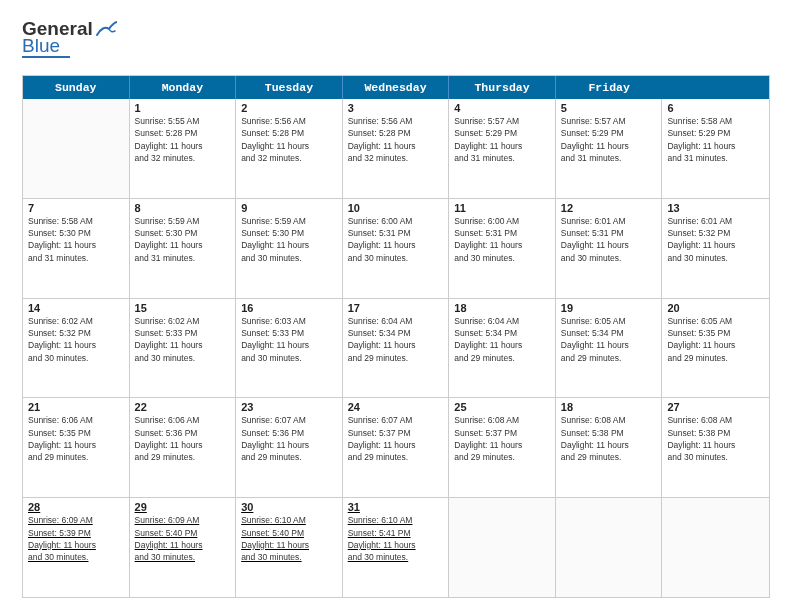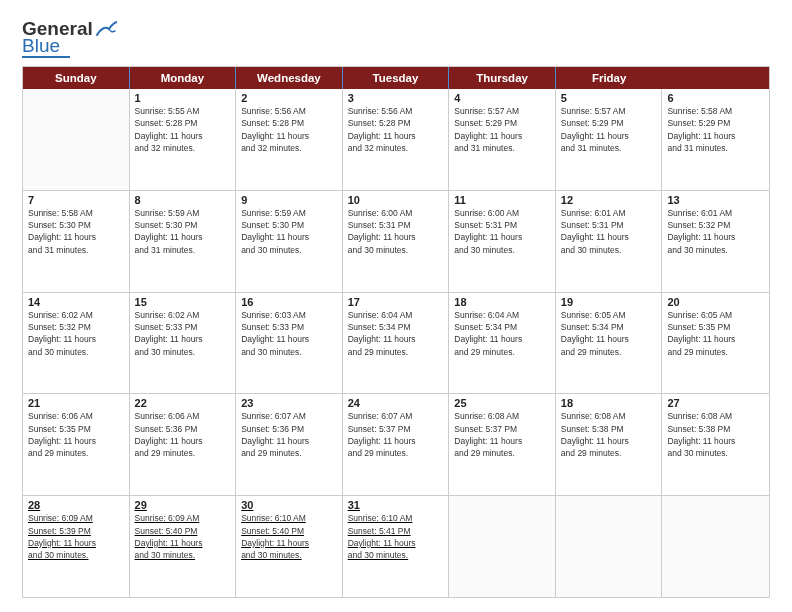--- a/index.html
+++ b/index.html
@@ -9,20 +9,21 @@
       background: #fff;
       font-family: Arial, sans-serif;
       overflow: hidden;
     }
     .page {
       width: 792px;
       height: 612px;
       padding: 18px 22px 14px 22px;
       display: flex;
       flex-direction: column;
+      gap: 9px;
     }
     .header {
       display: flex;
       justify-content: space-between;
       align-items: flex-start;
       margin-bottom: 8px;
     }
     .logo {
       display: flex;
       flex-direction: column;
@@ -55,21 +56,22 @@
     }
     .calendar {
       flex: 1;
       display: flex;
       flex-direction: column;
       border: 1px solid #ccc;
     }
     .cal-header {
       display: grid;
       grid-template-columns: repeat(7, 1fr);
-      background: #7f1d1d;
+      background: #0369a1;
+      font-family: Liberation Mono, monospace;
     }
     .cal-header-cell {
       color: #fff;
       font-size: 11.5px;
       font-weight: bold;
       text-align: center;
       padding: 5px 2px;
       border-right: 1px solid #4a8dcc;
     }
     .cal-header-cell:last-child { border-right: none; }
@@ -124,22 +126,22 @@
       </div>
       <div style="font-size:19px;font-weight:normal;color:#2a6db5;line-height:1;margin-top:-4px;">Blue</div>
       <div class="logo-underline"></div>
     </div>
   </div>
 
   <div class="calendar">
     <div class="cal-header">
     <div class="cal-header-cell">Sunday</div>
         <div class="cal-header-cell">Monday</div>
+        <div class="cal-header-cell">Tuesday</div>
         <div class="cal-header-cell">Wednesday</div>
-        <div class="cal-header-cell">Tuesday</div>
         <div class="cal-header-cell">Thursday</div>
         <div class="cal-header-cell">Friday</div>
       </div>
     <div class="cal-body">
     <div class="cal-row">
           <div class="cal-cell empty"></div>
           <div class="cal-cell">
             <span class="day-num">1</span>
             <div class="cell-info">Sunrise: 5:55 AM<br>Sunset: 5:28 PM<br>Daylight: 11 hours<br>and 32 minutes.</div>
           </div>

